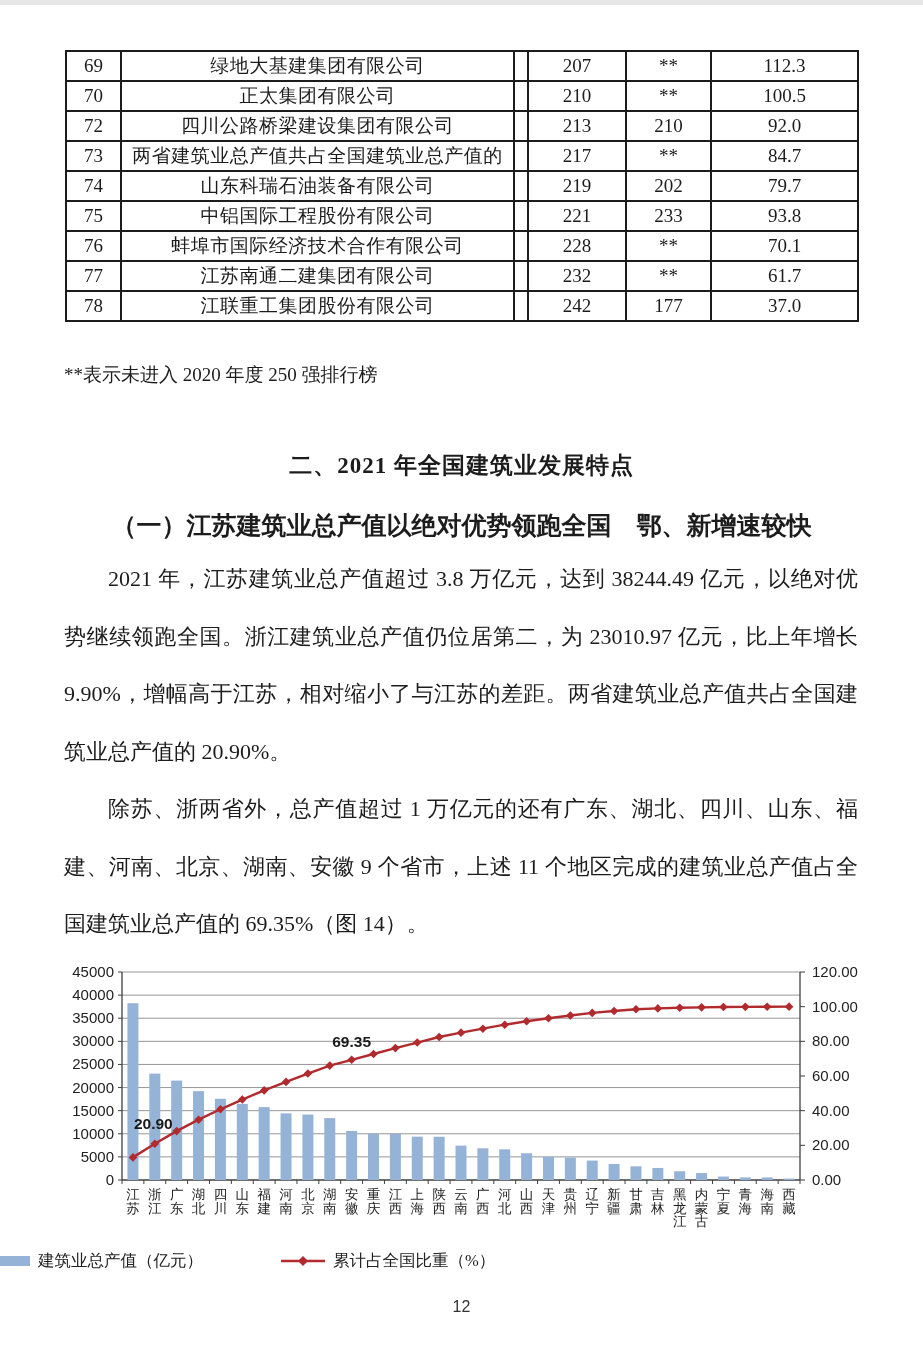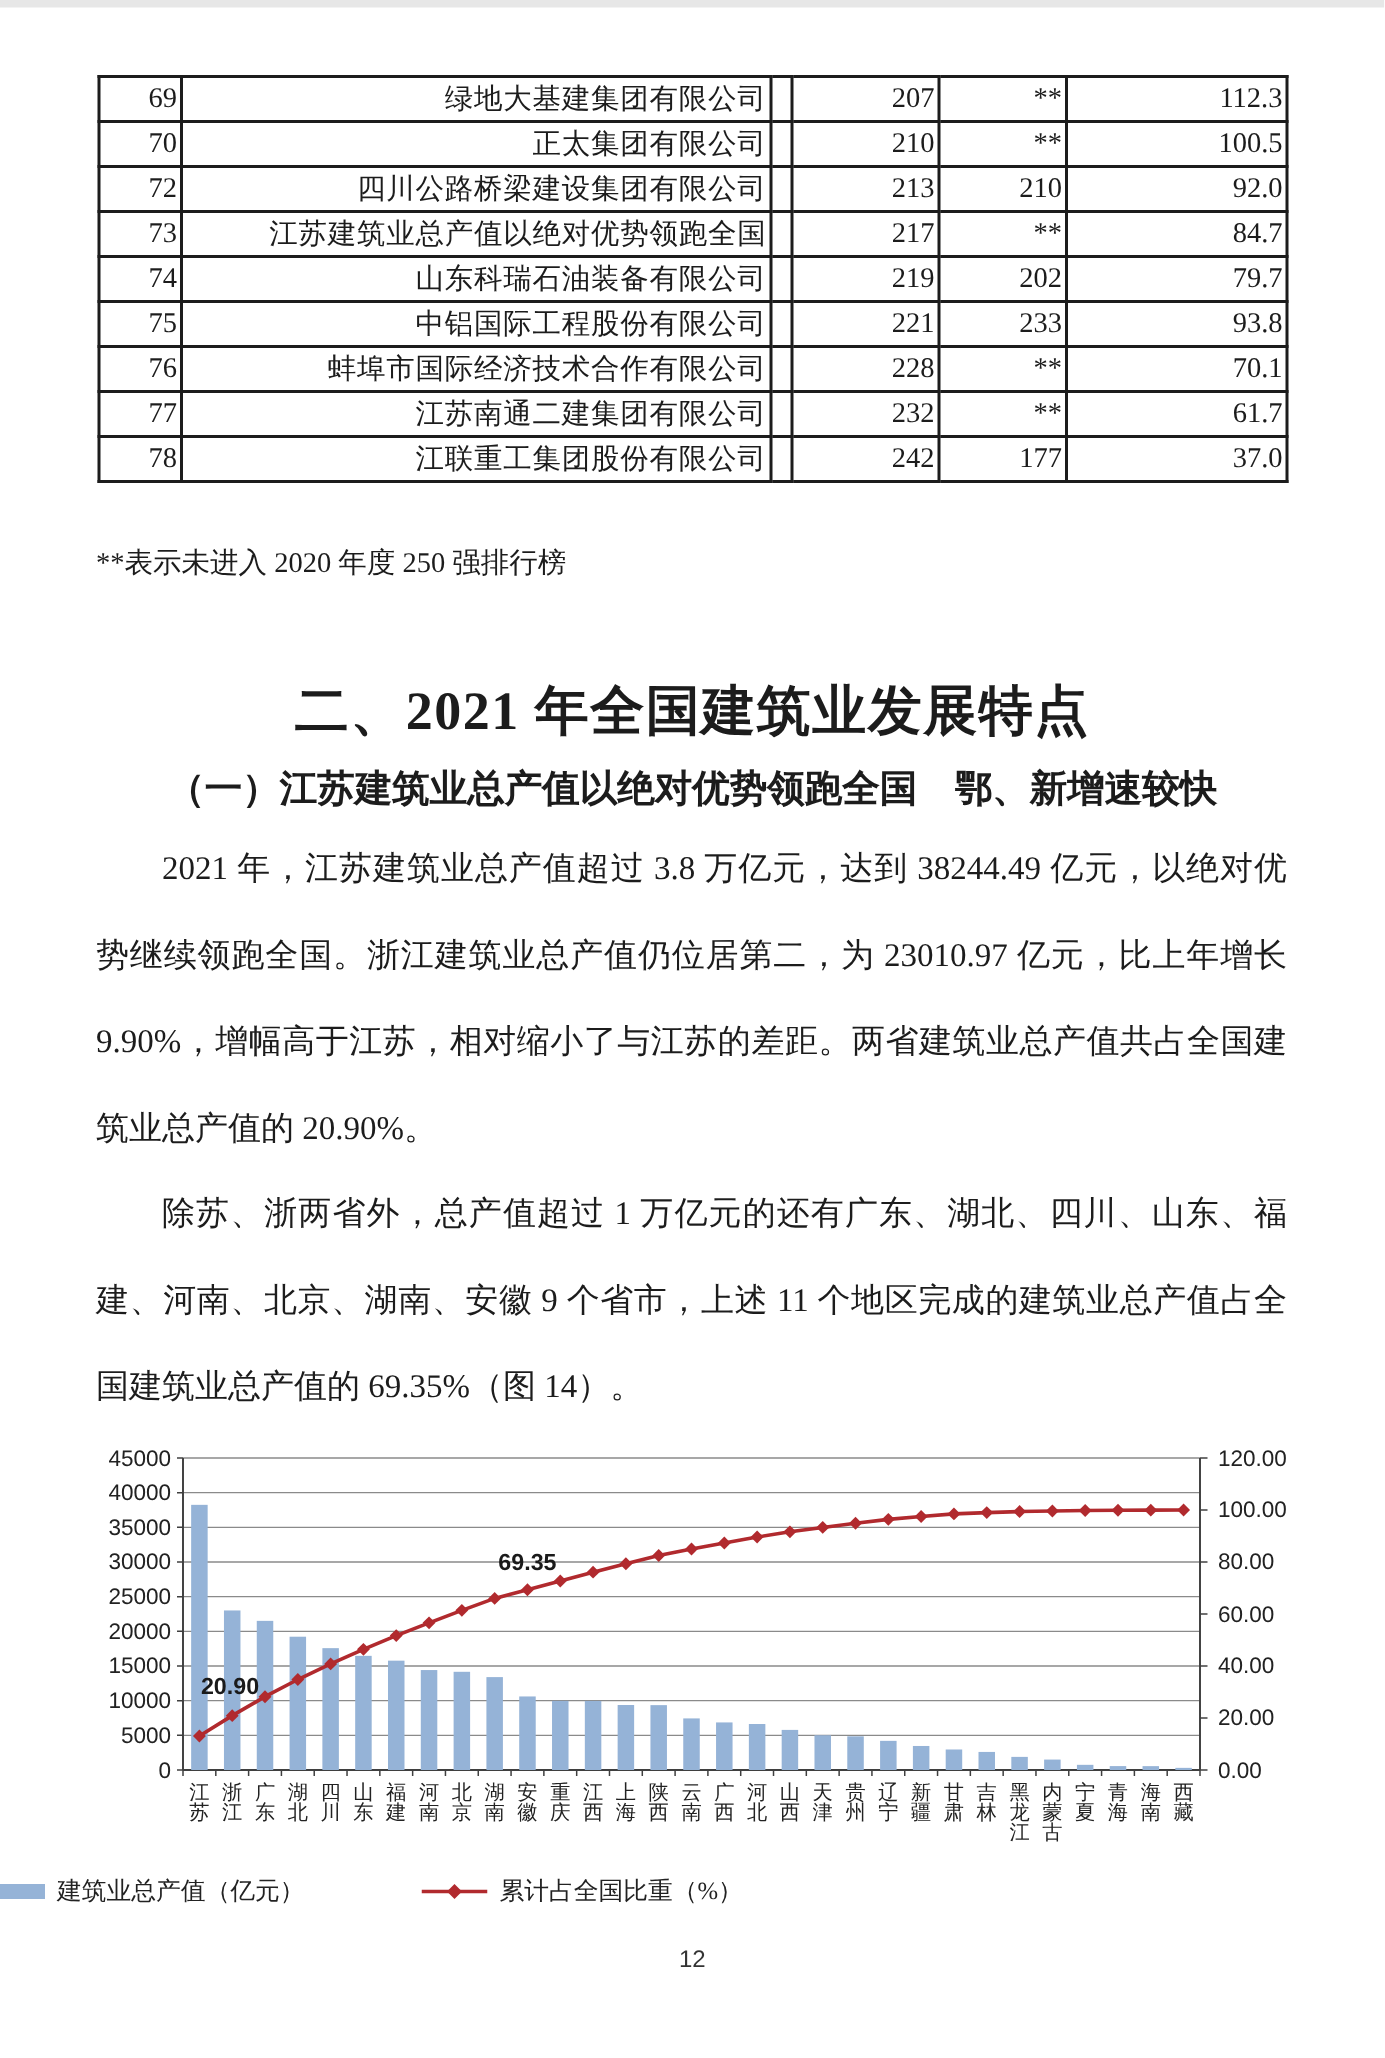--- a/index.html
+++ b/index.html
@@ -1,29 +1,29 @@
 <!DOCTYPE html>
 <html><head>
 <meta charset="utf-8">
 <style>
   html,body{margin:0;padding:0;background:#ffffff;}
   .page{position:relative;width:923px;height:1372px;background:#fff;overflow:hidden;
         font-family:"Liberation Serif","DejaVu Serif",serif;color:#1c1c1c;}
   .scan-edge{position:absolute;left:0;top:0;width:100%;height:5px;background:#e7e7e7;}
 
   table.companies{position:absolute;left:65px;top:50px;width:792px;border-collapse:collapse;table-layout:fixed;}
-  table.companies td{border:2px solid #1c1c1c;text-align:right;vertical-align:middle;
+  table.companies td{border:2px solid #1c1c1c;text-align:center;vertical-align:middle;
         height:28px;padding:0 2px;font-size:19px;overflow:hidden;white-space:nowrap;}
   td.c-name{font-size:18.5px;letter-spacing:.5px;}
   td.c-spacer{padding:0;}
 
   .footnote{position:absolute;left:64px;top:362px;font-size:19px;}
 
   .h1{position:absolute;left:0;top:450px;width:100%;text-align:center;
-      font-size:36px;font-weight:bold;letter-spacing:1px;}
+      font-size:23px;font-weight:bold;letter-spacing:1px;}
   .h2{position:absolute;left:0;top:509px;width:100%;text-align:center;
       font-size:25px;font-weight:bold;}
 
   .bodytext{position:absolute;left:64px;top:550px;width:794px;}
   .bodytext p{margin:0;font-size:22px;line-height:57.5px;text-align:justify;text-indent:2em;}
 
   .chart{position:absolute;left:65px;top:952px;width:795px;height:300px;}
   .legend{position:absolute;left:0;top:1250px;width:100%;display:flex;
           align-items:center;gap:78px;font-size:16.5px;color:#222;}
   .legend-item{display:flex;align-items:center;gap:8px;}
@@ -67,21 +67,21 @@
         <tr>
           <td class="c-rank">72</td>
           <td class="c-name">四川公路桥梁建设集团有限公司</td>
           <td class="c-spacer"></td>
           <td class="c-num">213</td>
           <td class="c-num">210</td>
           <td class="c-num">92.0</td>
         </tr>
         <tr>
           <td class="c-rank">73</td>
-          <td class="c-name">江苏建筑业总产值以绝对优势领跑全国</td>
+          <td class="c-name">两省建筑业总产值共占全国建筑业总产值的</td>
           <td class="c-spacer"></td>
           <td class="c-num">217</td>
           <td class="c-num">**</td>
           <td class="c-num">84.7</td>
         </tr>
         <tr>
           <td class="c-rank">74</td>
           <td class="c-name">山东科瑞石油装备有限公司</td>
           <td class="c-spacer"></td>
           <td class="c-num">219</td>

